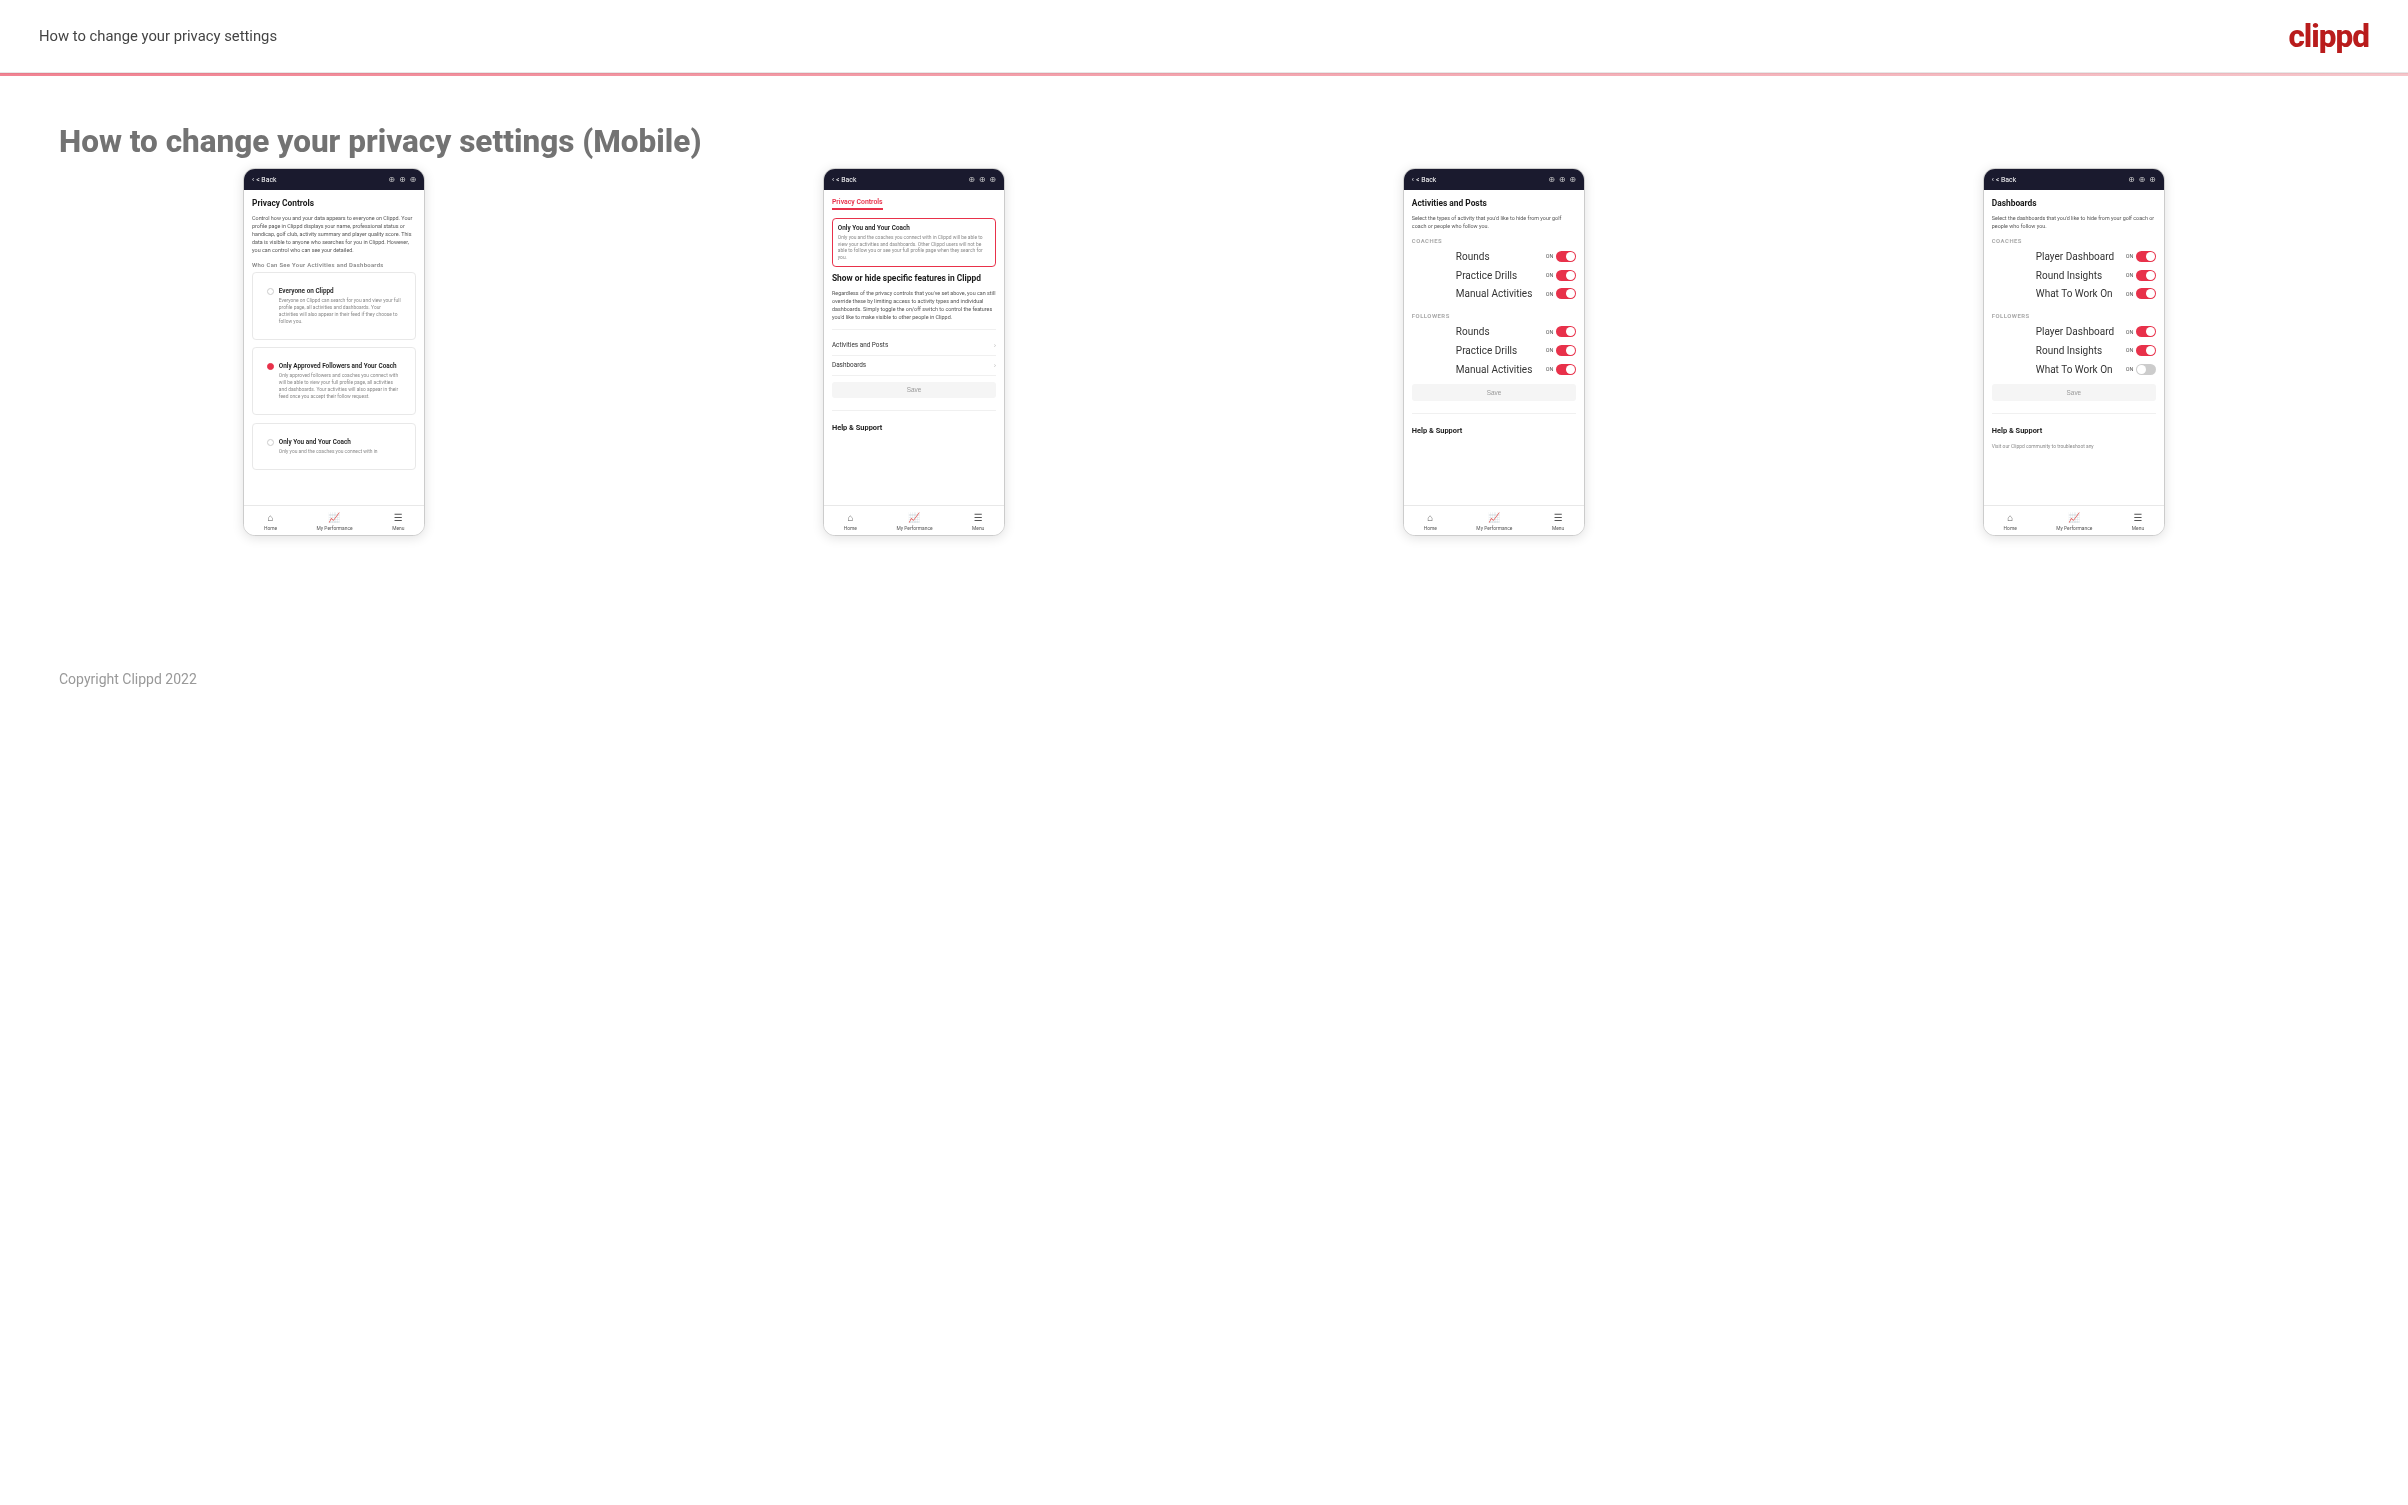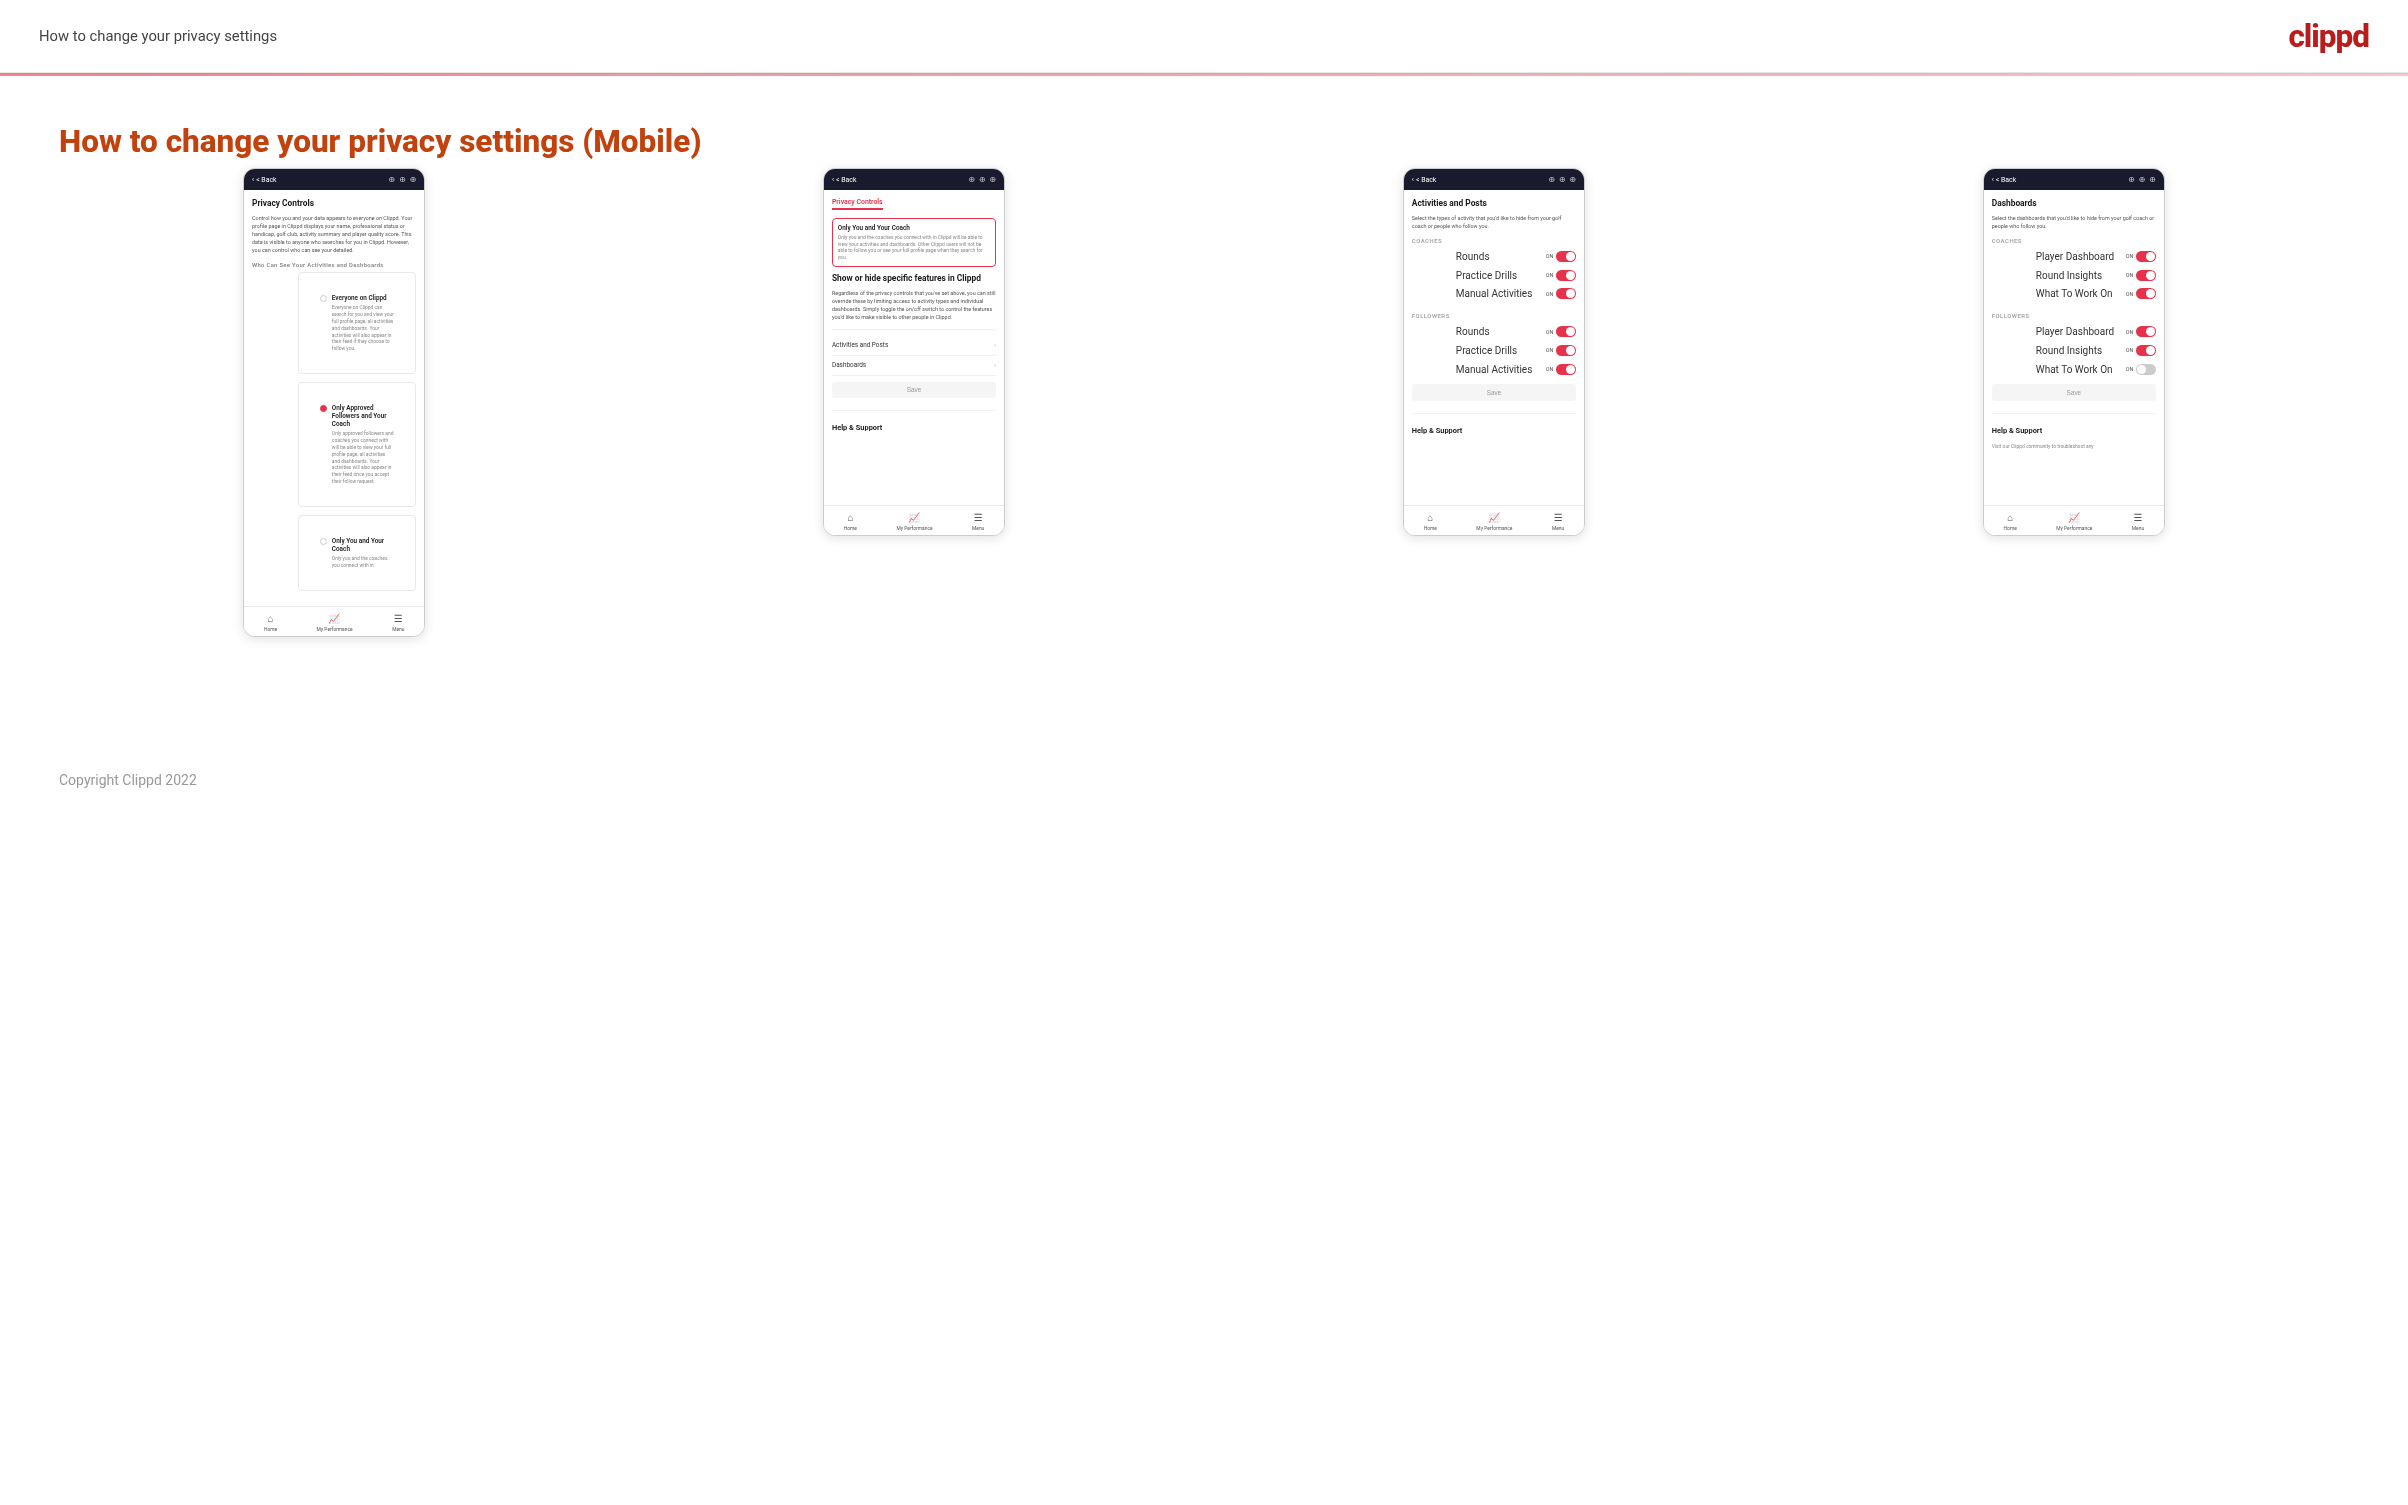--- a/index.html
+++ b/index.html
@@ -40,21 +40,21 @@
       letter-spacing: -1px;
     }
 
     
     .main-content {
       padding: 49px 59px 59px;
     }
     .page-heading {
       font-size: 31.5px;
       font-weight: 800;
-      color: #c2410c;
+      color: #737373;
       margin-bottom: 7.9px;
     }
     .page-subheading {
       font-size: 21.7px;
       color: #444;
       margin-bottom: 49px;
     }
 
     
     .screenshots-row {
@@ -129,24 +129,23 @@
       margin-bottom: 3.9px;
       margin-top: 7.9px;
       letter-spacing: 0.3px;
     }
 
     .mockup-radio-item {
       display: flex;
       align-items: flex-start;
       gap: 4.9px;
       margin-bottom: 7.9px;
-      padding: 21px;
+      padding: 14px;
       border: 1px solid #e8e8e8;
       border-radius: 3.9px;
-      margin-left: 46px;
     }
     .mockup-radio {
       width: 6.9px;
       height: 6.9px;
       border-radius: 50%;
       border: 1.5px solid #ccc;
       margin-top: 1px;
       flex-shrink: 0;
     }
     .mockup-radio.active {

